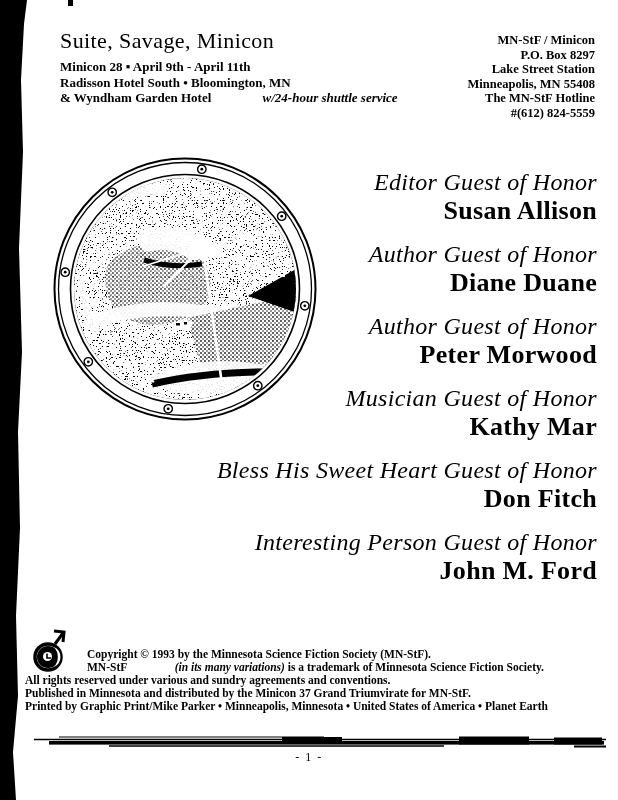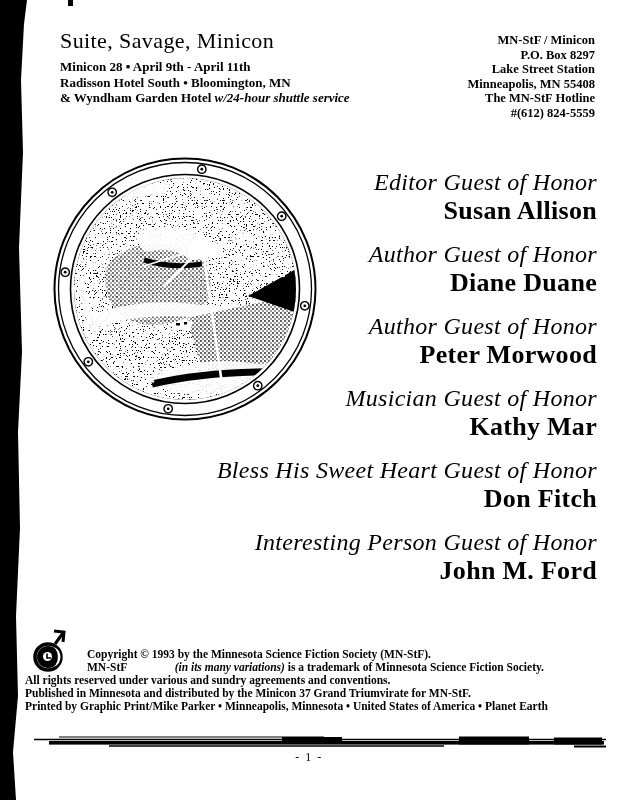--- a/index.html
+++ b/index.html
@@ -13,21 +13,21 @@
     position:absolute; left:0; top:0; width:27px; height:800px; background:#000;
     clip-path: polygon(0 0, 27px 0, 24px 3%, 21px 10%, 23px 19%, 19px 31%, 22px 44%,
                        18px 54%, 20px 66%, 16px 77%, 18px 87%, 13px 94%, 16px 100%, 0 100%);
   }
   .top-tick { position:absolute; left:68px; top:0; width:5px; height:6px; background:#000; }
   .footer-bar { position:absolute; left:14px; top:735px; width:592px; height:14px; }
   
   .masthead { position:absolute; left:60px; top:28px; width:330px; }
   .con-title { font-size:22px; letter-spacing:0.4px; font-weight:500; white-space:nowrap; }
   .con-details { margin-top:5px; font-size:13px; line-height:15.5px; font-weight:bold; white-space:nowrap; }
-  .con-details em { font-weight:bold; }
+  .con-details em { font-weight:bold;margin-left:48px; }
   
   .address {
     position:absolute; right:23px; top:33px; text-align:right;
     font-size:12.5px; line-height:14.5px; font-weight:bold; white-space:nowrap;
   }
   .hotline { }
   
   .porthole { position:absolute; left:52px; top:156px; width:266px; height:266px; margin:0; }
   
   .goh-list { position:absolute; right:21px; top:168px; text-align:right; }

